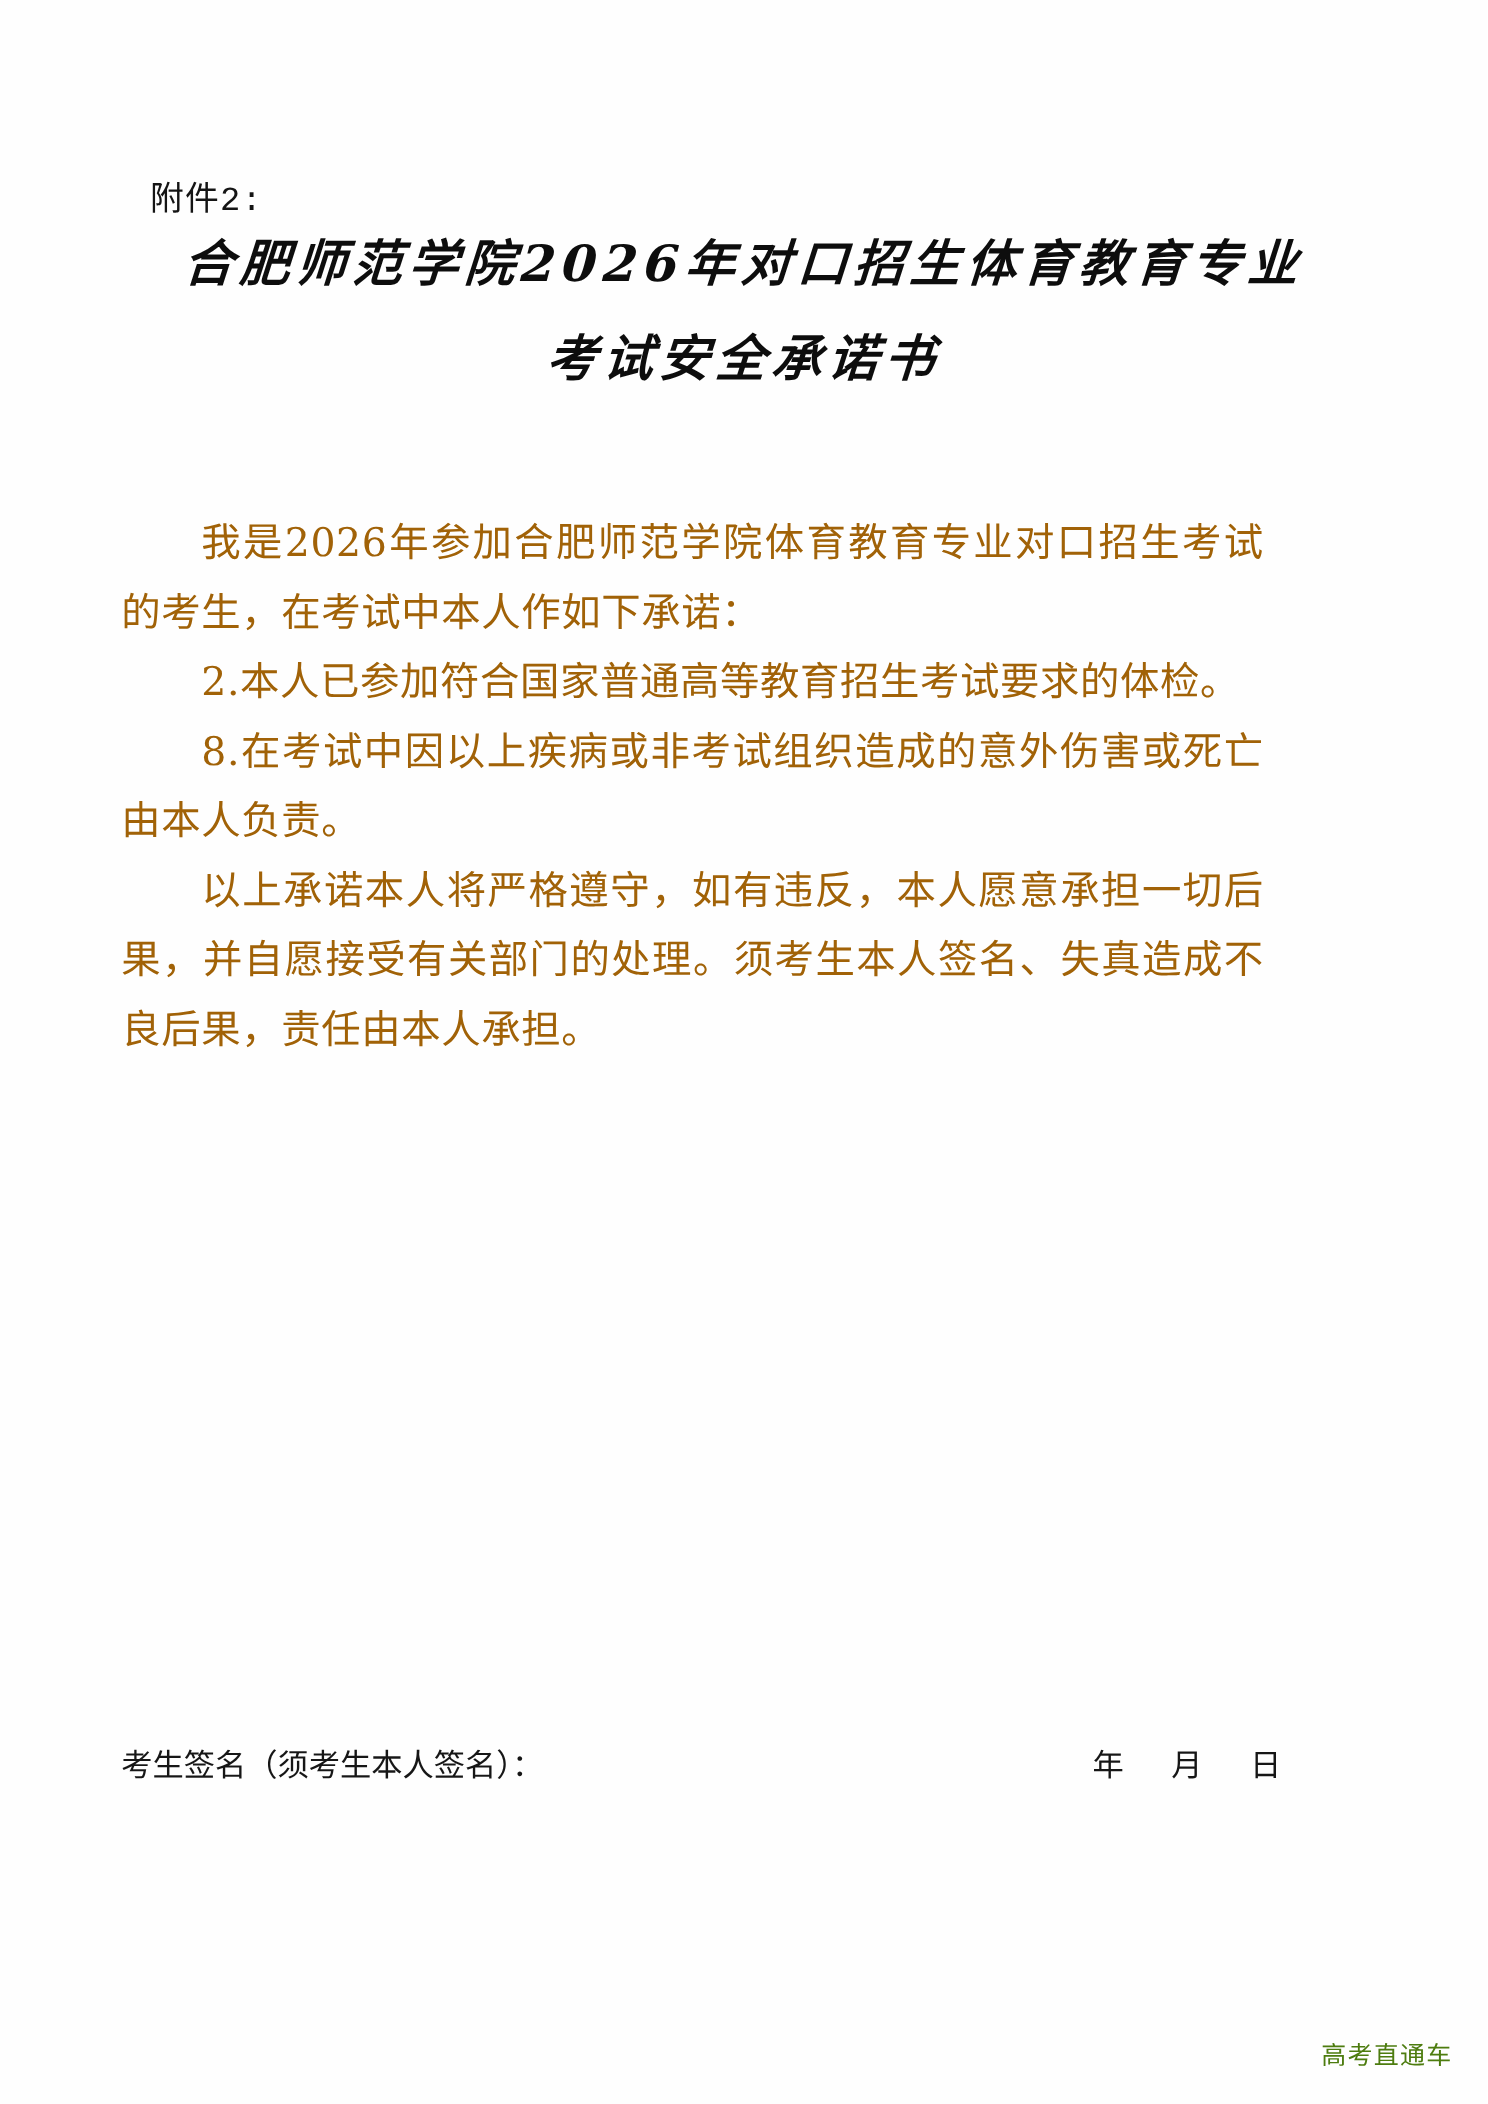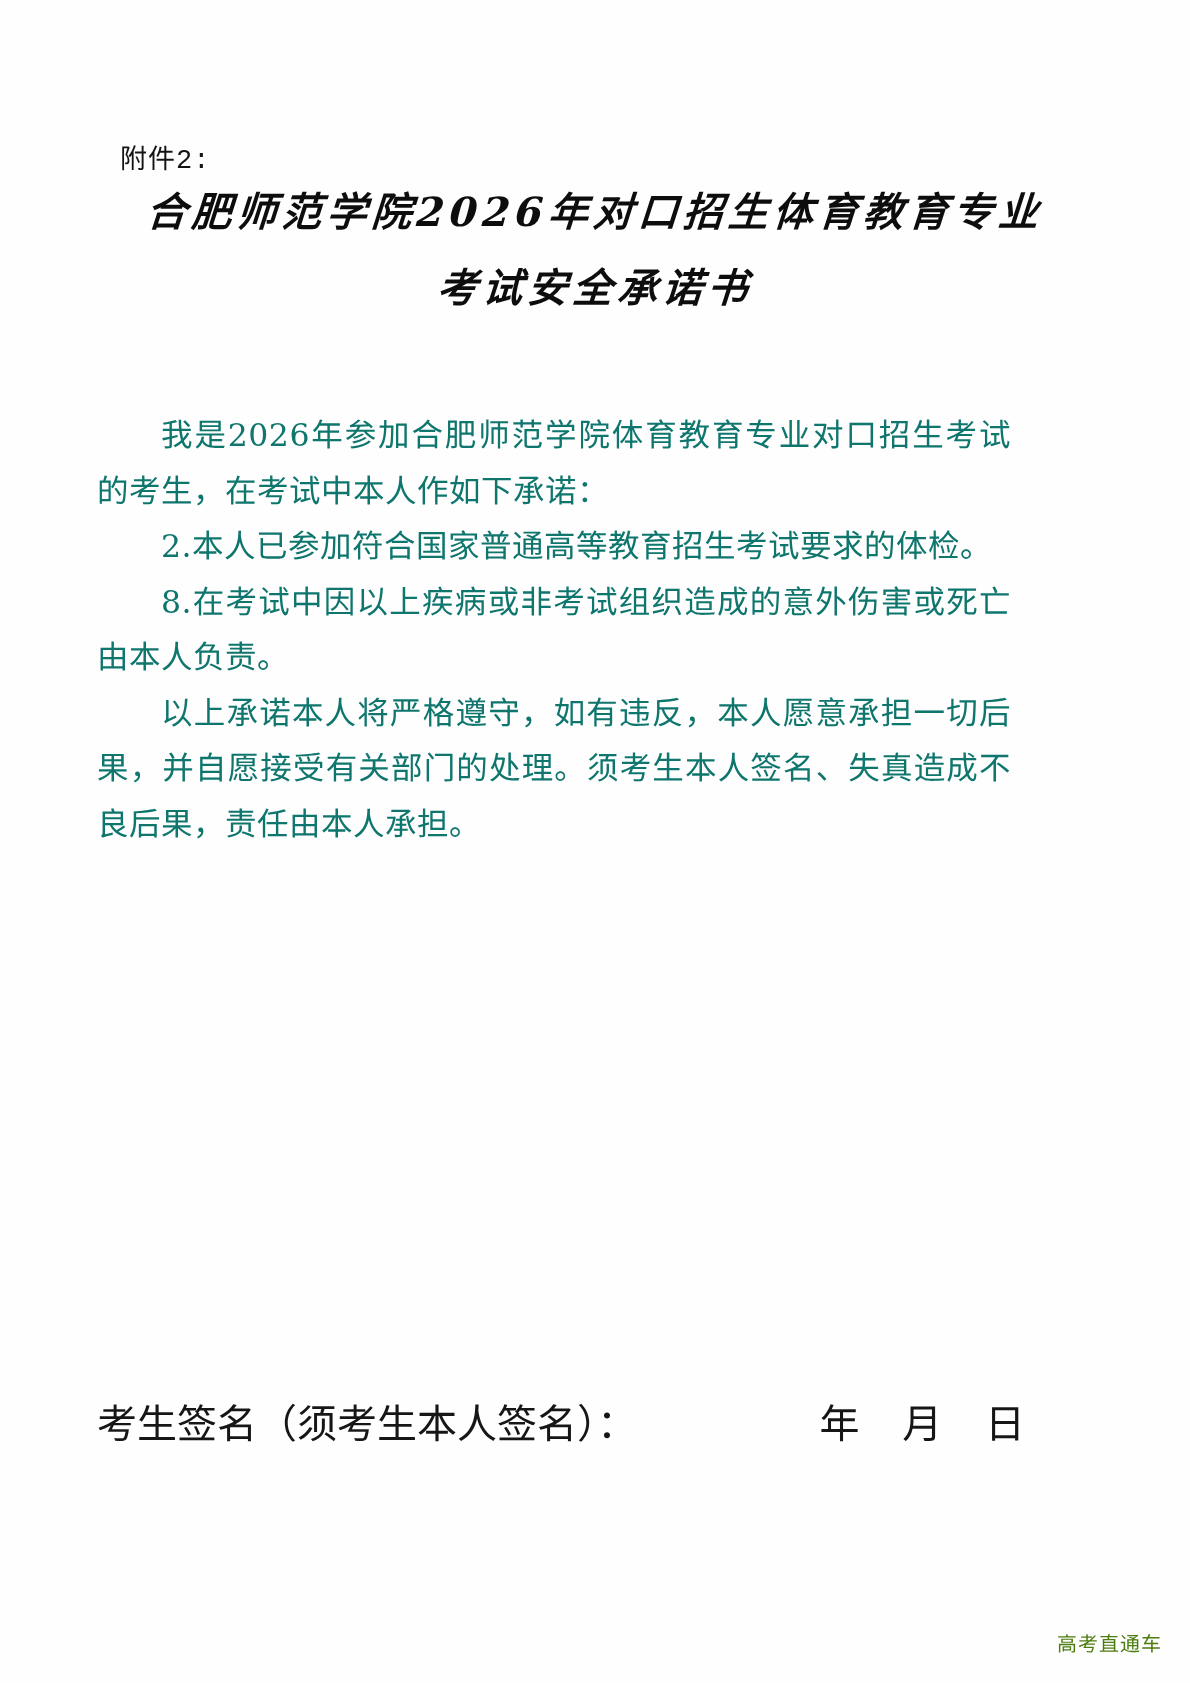--- a/index.html
+++ b/index.html
@@ -61,36 +61,36 @@
     position: absolute;
     left: 97px;
     top: 408px;
     width: 930px;
   }
   .para {
     font-family: "DejaVu Serif", "Liberation Serif", serif;
     font-size: 31.5px;
     line-height: 55.5px;
     letter-spacing: 0.5px;
-    color: #0f766e;
+    color: #a16207;
     text-align: justify;
     text-justify: inter-character;
     margin: 0 16px 0 0;
   }
   .para.indent { text-indent: 64px; }
   .para + .para { margin-top: 0px; }
 
   
   .sign-row {
     position: absolute;
     left: 97px;
     top: 1392px;
     width: 930px;
     font-family: "DejaVu Serif", "Liberation Serif", serif;
-    font-size: 40px;
+    font-size: 25px;
     color: #161616;
     display: flex;
     align-items: center;
   }
   .sign-label { white-space: nowrap; }
   .sign-spacer { flex: 1 1 auto; }
   .date-fields { white-space: nowrap; letter-spacing: 2px; }
   .date-fields .dseg { display: inline-block; padding: 0 26px 0 0; }
   .date-fields .dseg:last-child { padding-right: 0; }
 

